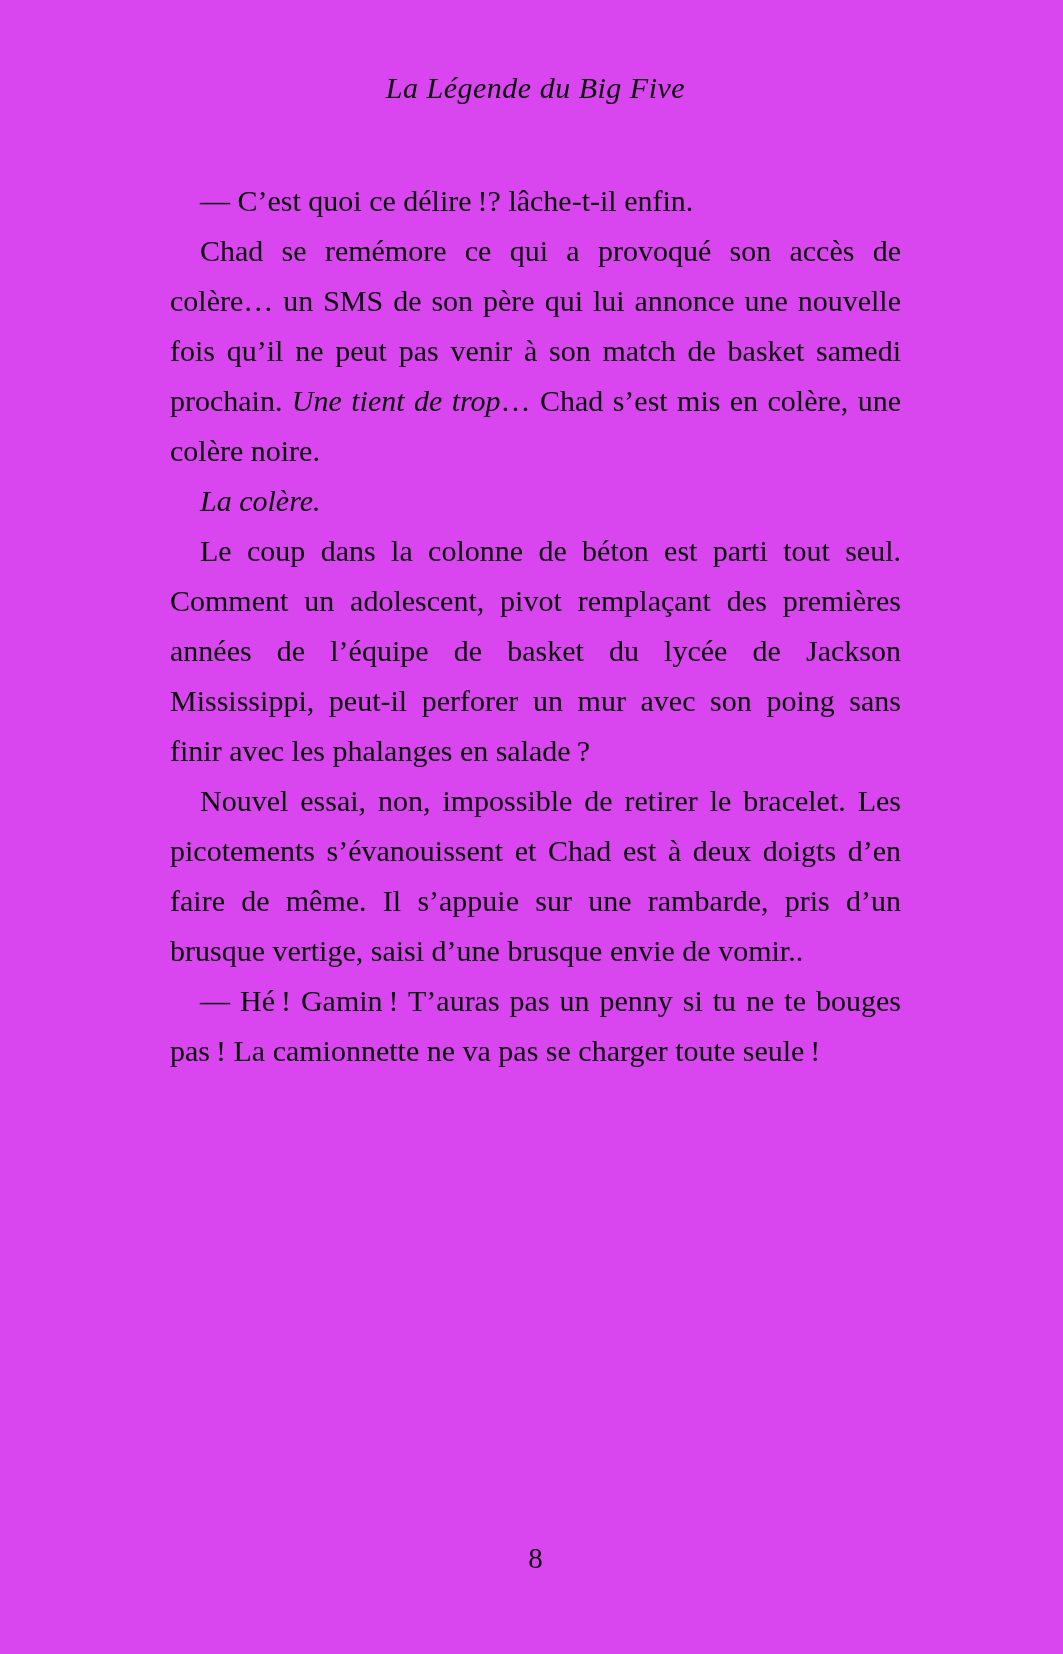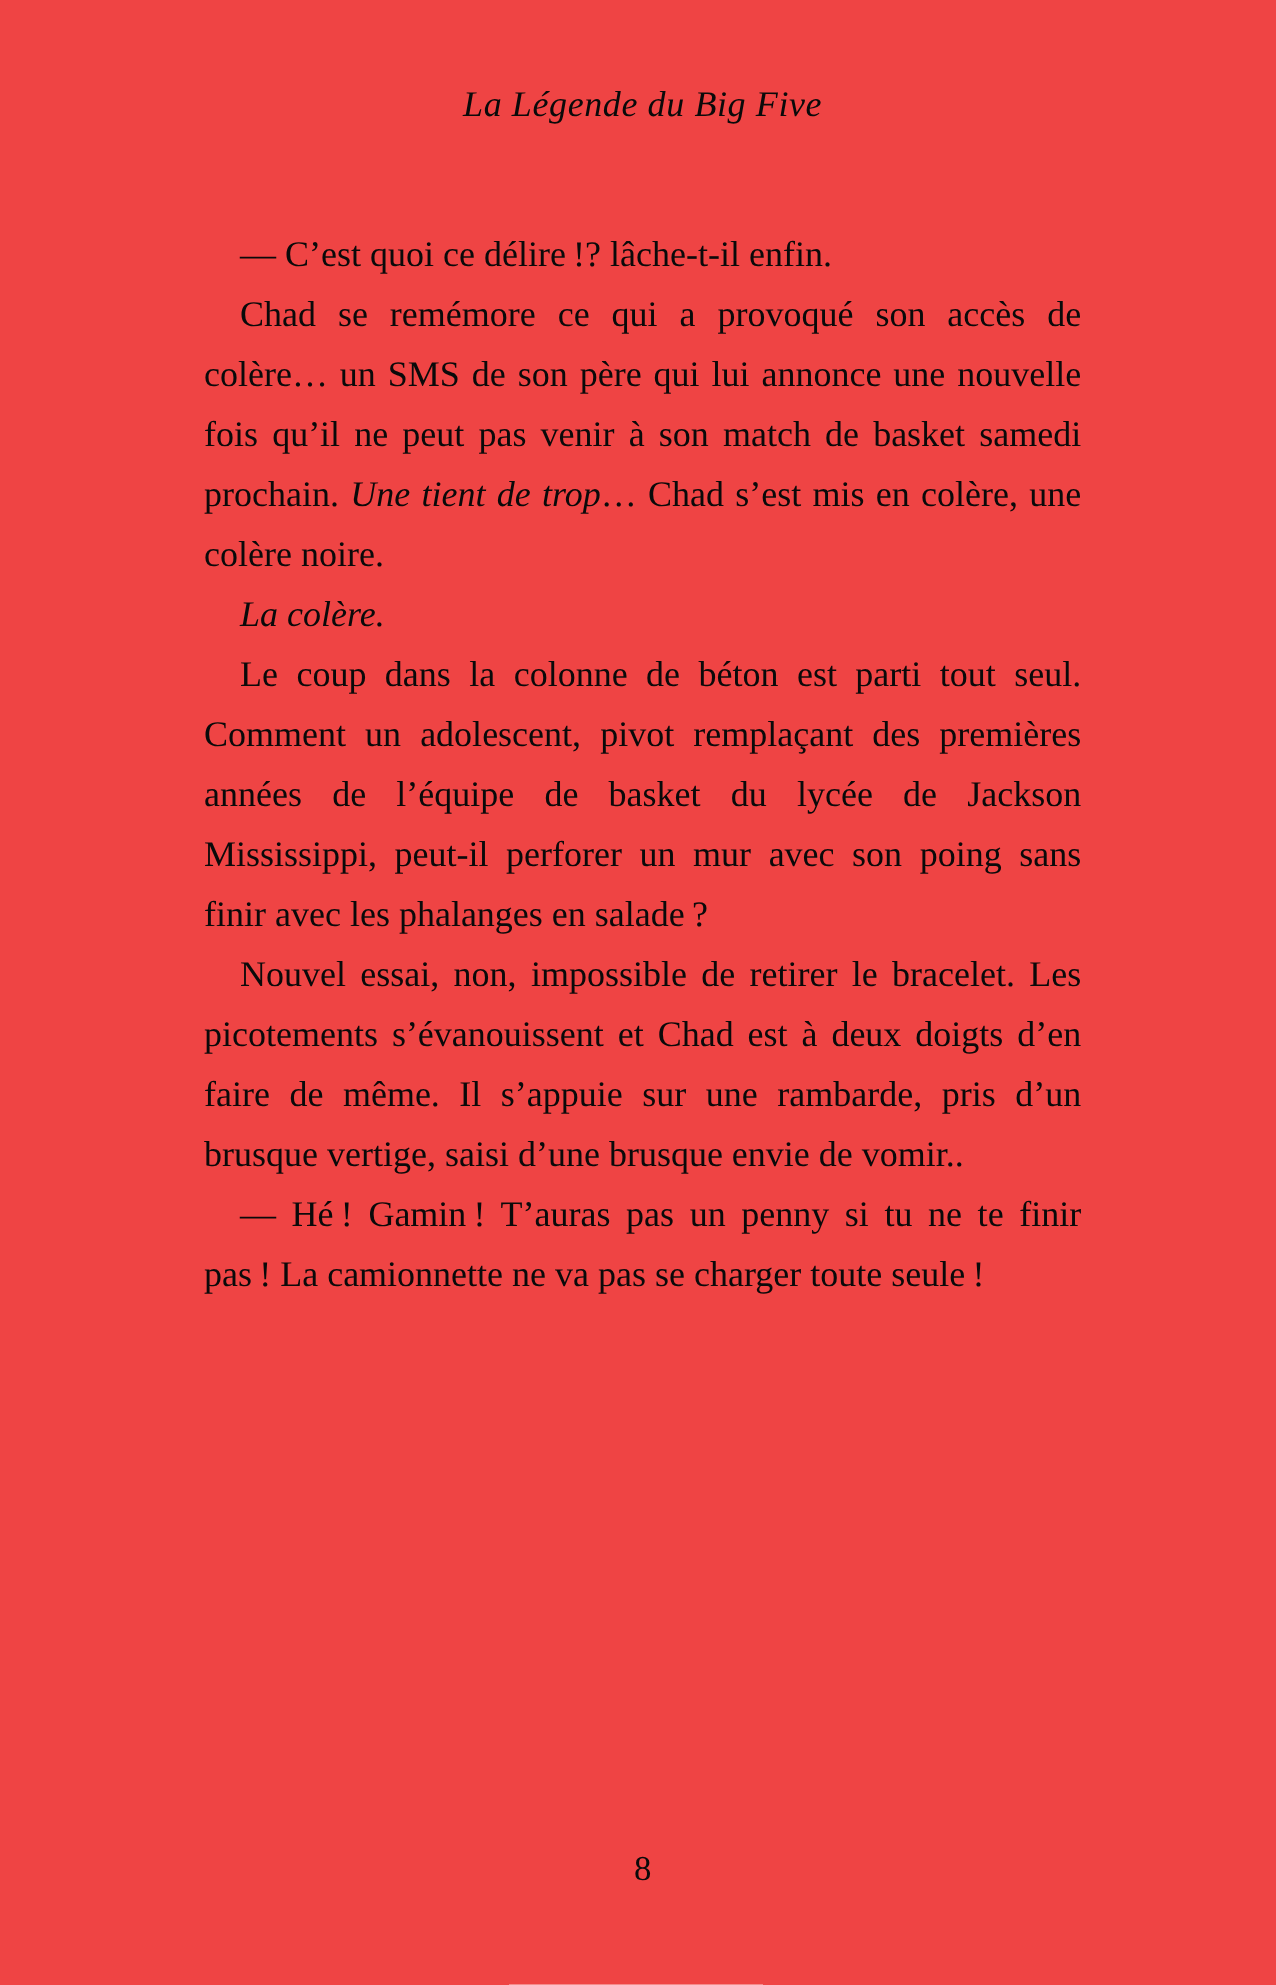--- a/index.html
+++ b/index.html
@@ -4,39 +4,39 @@
 <style>
   html, body {
     margin: 0;
     padding: 0;
     background: #ffffff;
   }
   .page {
     position: relative;
     width: 1063px;
     height: 1654px;
-    background: #ef4444;
+    background: #d946ef;
     color: #0a0a0a;
     font-family: "Liberation Serif", "DejaVu Serif", serif;
     overflow: hidden;
   }
   .running-title {
     position: absolute;
     top: 70px;
     left: 170px;
     width: 731px;
     text-align: center;
     font-style: italic;
     font-size: 30px;
     line-height: 36px;
     letter-spacing: 0.5px;
   }
   .text-block {
     position: absolute;
-    top: 188px;
+    top: 176px;
     left: 170px;
     width: 731px;
     font-size: 30px;
     line-height: 50px;
     text-align: justify;
     text-justify: inter-word;
     hyphens: none;
   }
   .text-block p {
     margin: 0;
@@ -73,20 +73,20 @@
     <p><span>Chad se remémore ce qui a provoqué son accès de colère… un SMS de son père qui lui annonce une nouvelle fois qu’il ne peut pas venir à son match de basket samedi prochain. </span><span class="it">Une tient de trop</span><span>… Chad s’est mis en colère, une colère noire.</span></p>
 
 
     <p class="italic"><span>La colère.</span></p>
 
 
     <p><span>Le coup dans la colonne de béton est parti tout seul. Comment un adolescent, pivot remplaçant des premières années de l’équipe de basket du lycée de Jackson Mississippi, peut-il perforer un mur avec son poing sans finir avec les phalanges en salade ?</span></p>
 
     <p><span>Nouvel essai, non, impossible de retirer le bracelet. Les picotements s’évanouissent et Chad est à deux doigts d’en faire de même. Il s’appuie sur une rambarde, pris d’un brusque vertige, saisi d’une brusque envie de vomir..</span></p>
 
-    <p><span>— Hé ! Gamin ! T’auras pas un penny si tu ne te finir pas ! La camionnette ne va pas se charger toute seule !</span></p>
+    <p><span>— Hé ! Gamin ! T’auras pas un penny si tu ne te bouges pas ! La camionnette ne va pas se charger toute seule !</span></p>
 
 
   </div>
 
   <div class="page-number">8</div>
 
 </div>
 
 </body></html>

